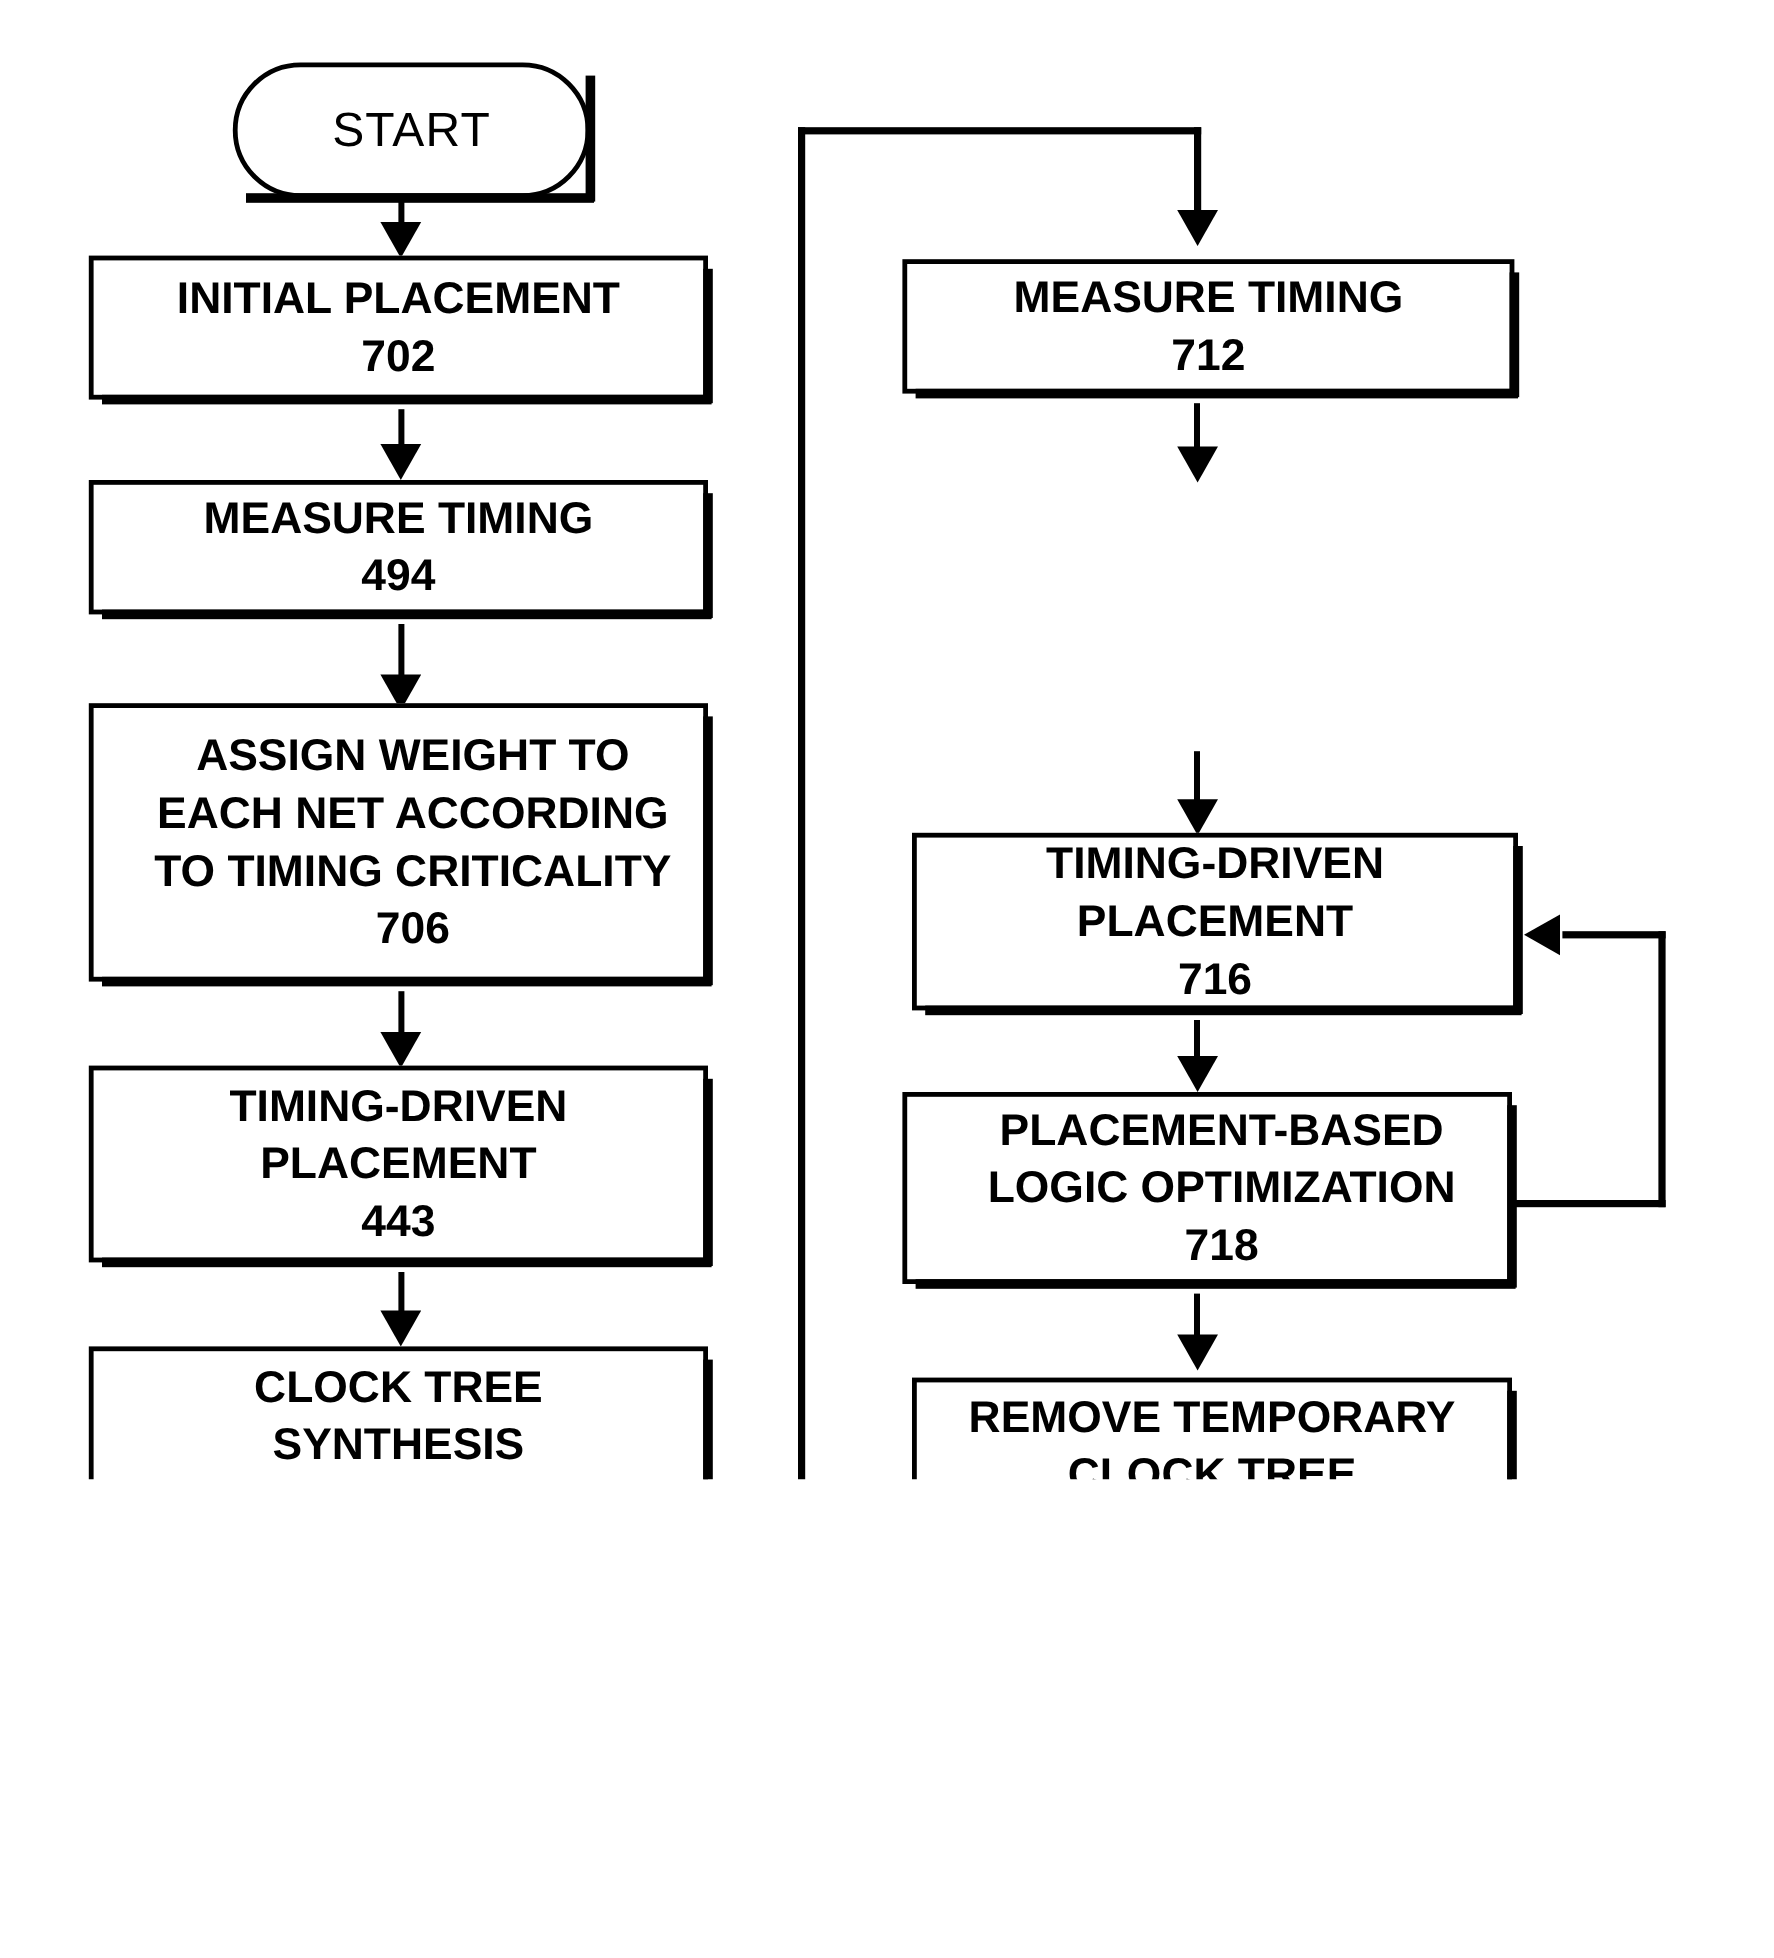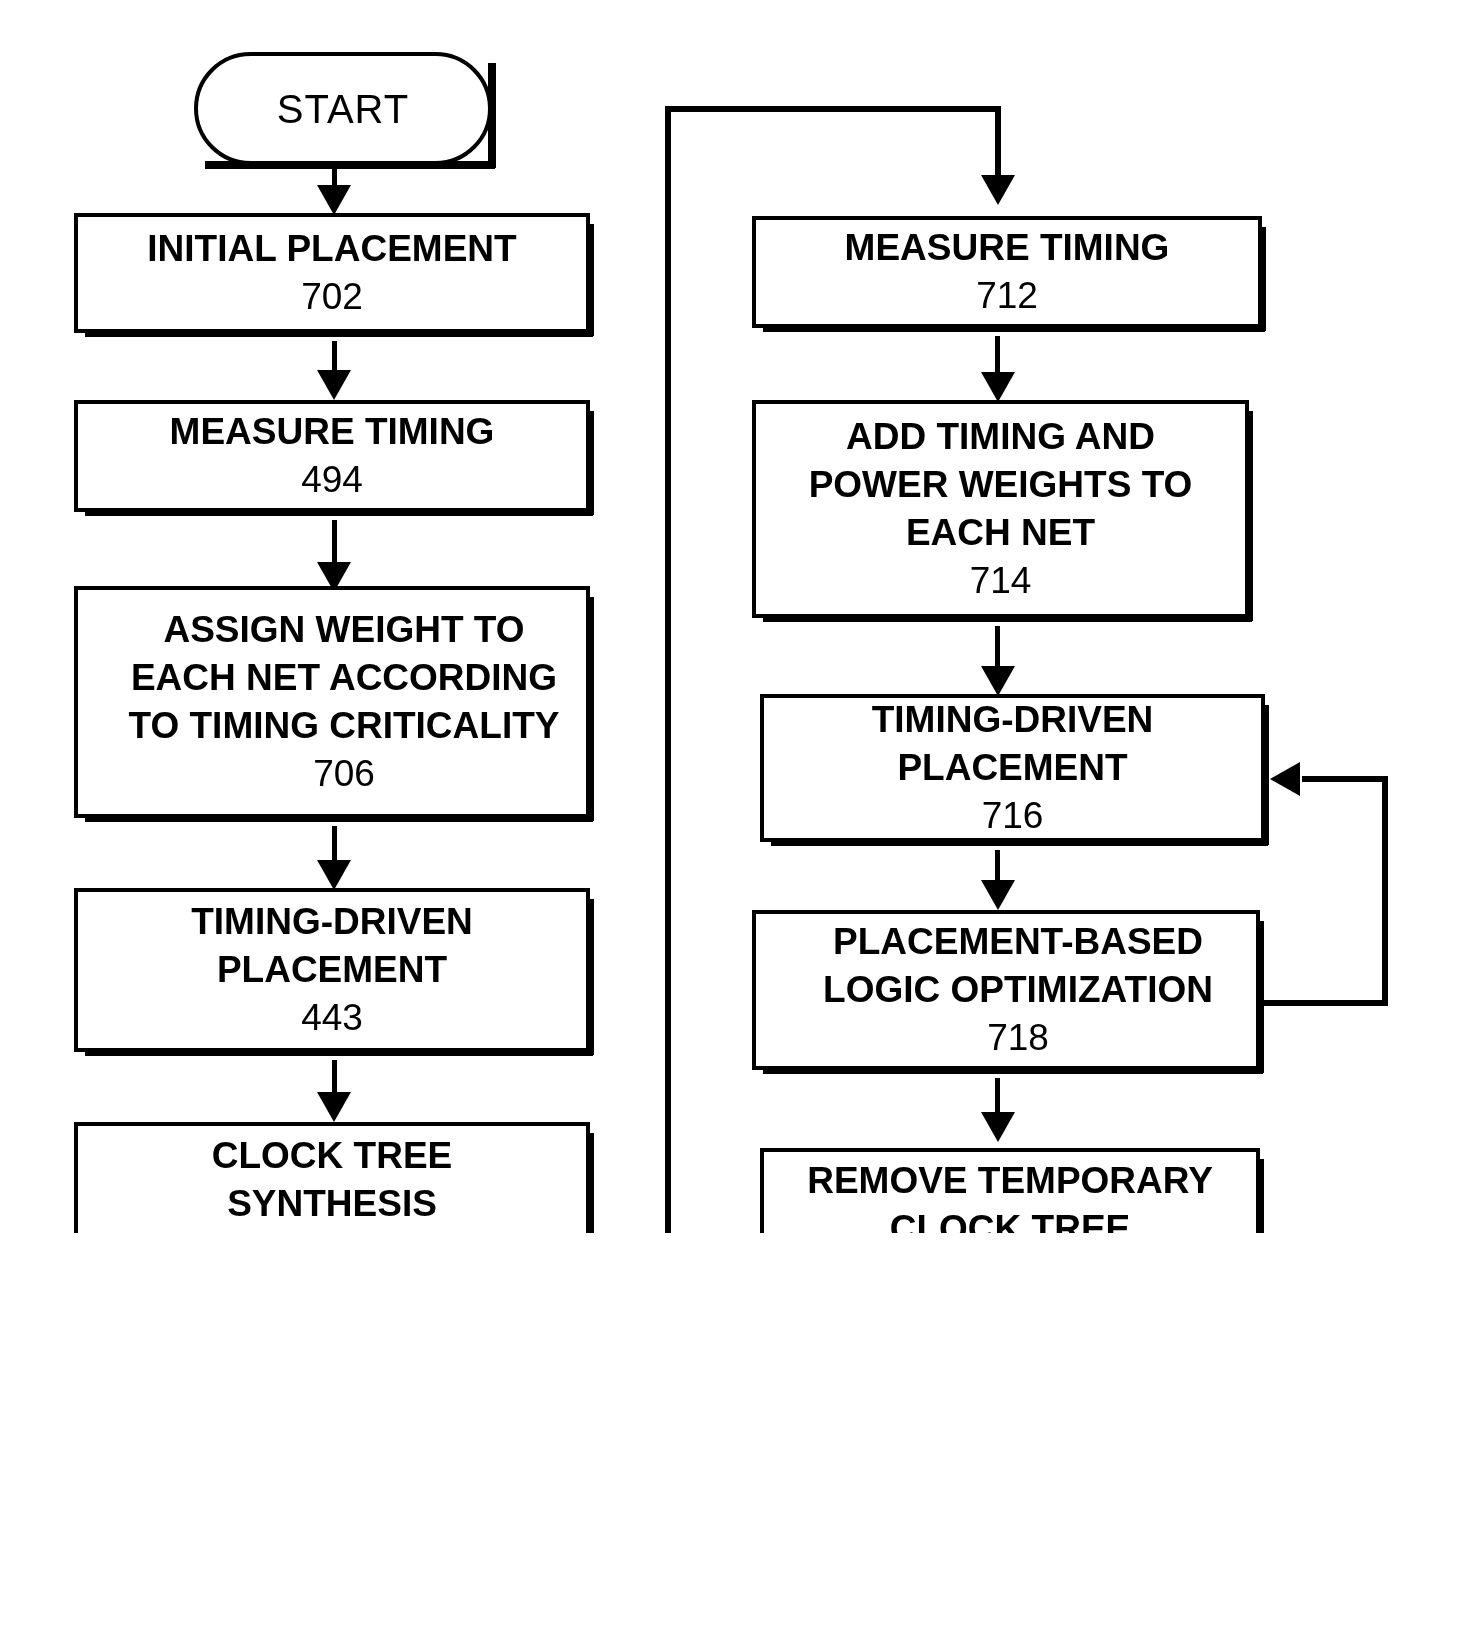--- a/index.html
+++ b/index.html
@@ -51,21 +51,21 @@
   .process .label {
     font-size: 37px;
     line-height: 48px;
     letter-spacing: 0px;
     white-space: pre-line;
     font-weight: 700;
   }
   .process .ref {
     font-size: 37px;
     line-height: 48px;
-    font-weight: 400;
+    font-weight: 700;
   }
   .terminal {
     border-radius: 999px;
   }
   .terminal .label {
     font-size: 40px;
     line-height: 46px;
     letter-spacing: 1px;
   }
   .conn {
@@ -171,28 +171,20 @@
   <div class="node process" style="left:740px; top:216px; width:510px; height:112px;">
     <span class="shadow-r"></span>
     <span class="shadow-b"></span>
     <div class="label">MEASURE TIMING</div>
     <div class="ref">712</div>
   </div>
 
   <div class="conn" style="left:983px; top:336px; width:5px; height:50px;"></div>
   <div class="arrow-down" style="left:969px; top:372px;"></div>
 
-  <div class="node process" style="left:740px; top:400px; width:497px; height:218px;">
-    <span class="shadow-r"></span>
-    <span class="shadow-b"></span>
-    <div class="label">ADD TIMING AND
-POWER WEIGHTS TO
-EACH NET</div>
-    <div class="ref">714</div>
-  </div>
 
   <div class="conn" style="left:983px; top:626px; width:5px; height:58px;"></div>
   <div class="arrow-down" style="left:969px; top:666px;"></div>
 
   <div class="node process" style="left:748px; top:694px; width:505px; height:148px;">
     <span class="shadow-r"></span>
     <span class="shadow-b"></span>
     <div class="label">TIMING-DRIVEN
 PLACEMENT</div>
     <div class="ref">716</div>

